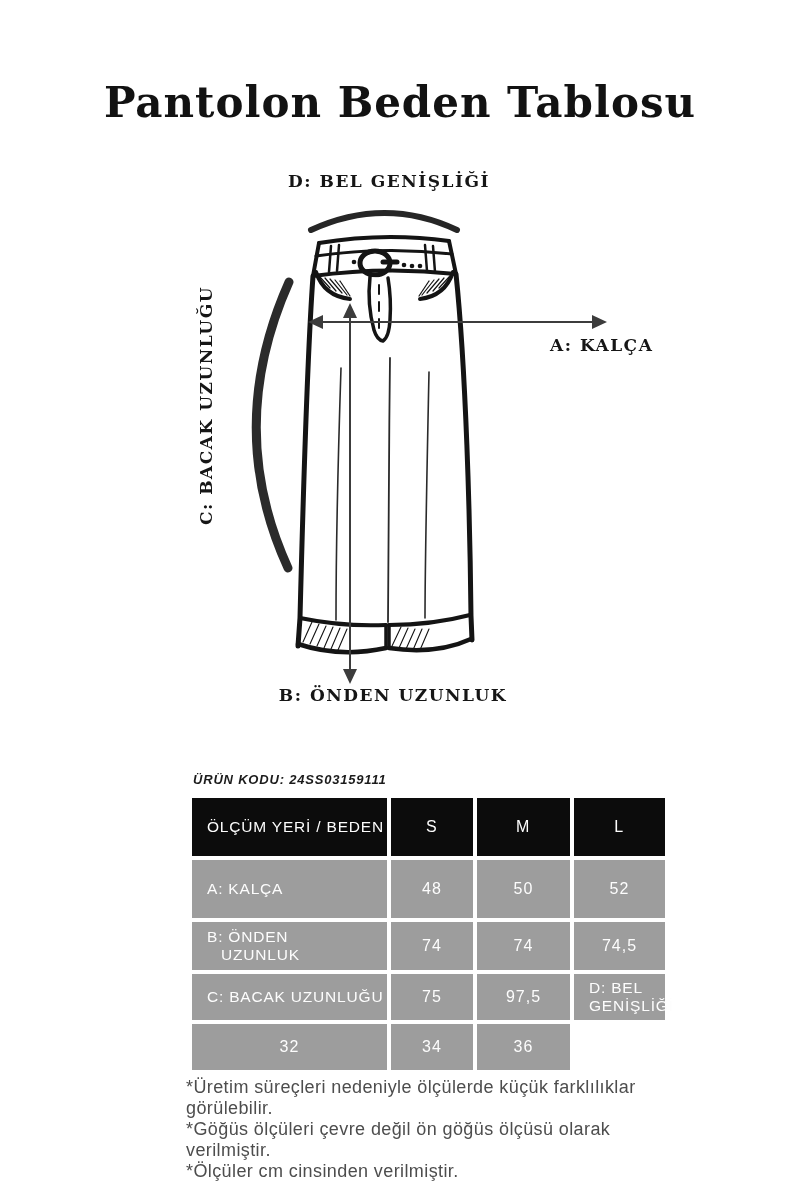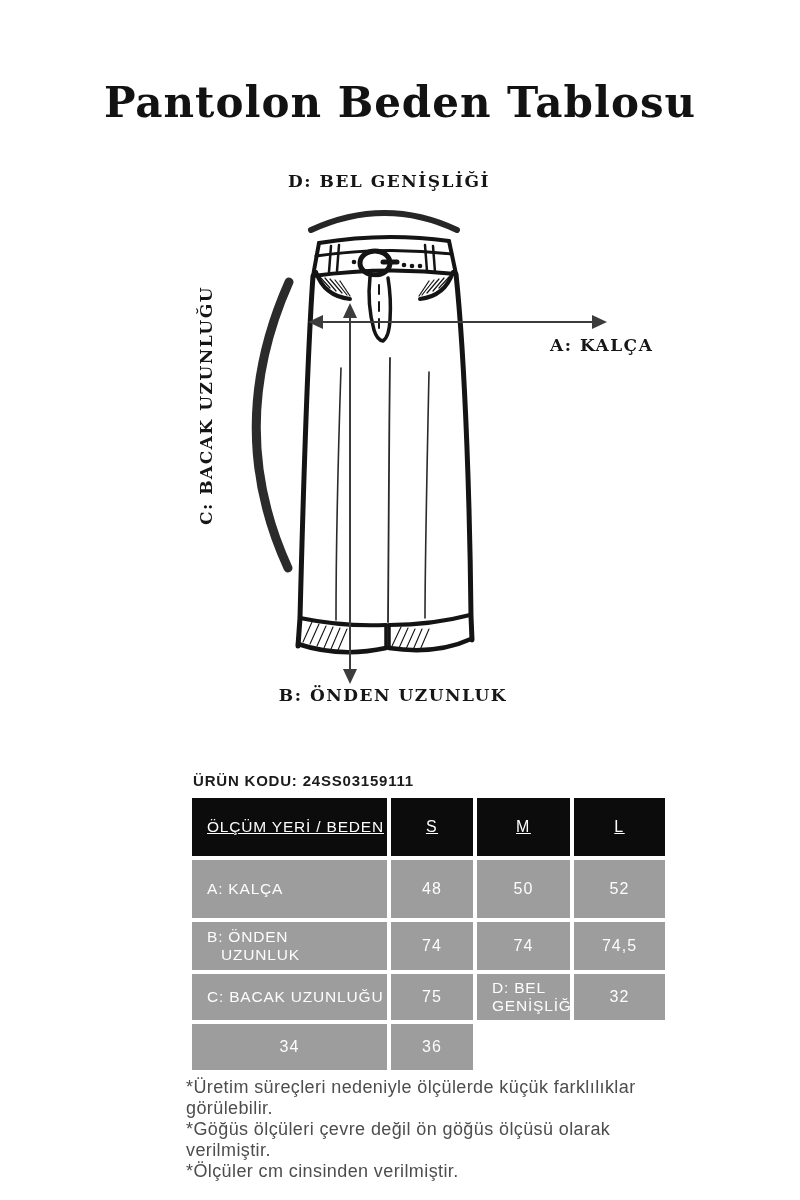--- a/index.html
+++ b/index.html
@@ -16,30 +16,30 @@
               font-weight:bold;font-size:17px;letter-spacing:1.5px;color:#161616;white-space:nowrap;}
   .label-d{top:171px;left:239px;width:300px;text-align:center;}
   .label-a{top:335px;left:550px;}
   .label-b{top:685px;left:268px;width:250px;text-align:center;}
   .label-c{top:399px;left:92px;width:230px;height:22px;text-align:center;
            transform:rotate(-90deg);transform-origin:50% 50%;}
 
   .diagram-svg{position:absolute;top:0;left:0;}
 
   
-  .product-code{position:absolute;top:772px;left:193px;font-size:15px;font-weight:bold;
-                letter-spacing:0.8px;color:#1b1b1b;}
+  .product-code{position:absolute;top:772px;left:193px;font-size:13px;font-weight:bold;
+                letter-spacing:0.8px;color:#1b1b1b;font-style:italic;}
 
   
   .size-table{position:absolute;top:798px;left:192px;width:473px;
               display:grid;grid-template-columns:195px 82px 93px 91px;
               grid-template-rows:58px 58px 48px 46px 46px;gap:4px;}
   .cell{display:flex;align-items:center;justify-content:center;
         font-size:16px;letter-spacing:1px;color:#fdfdfd;background:#9d9d9d;}
-  .cell.head{background:#0c0c0c;letter-spacing:1.5px;text-decoration:underline;}
+  .cell.head{background:#0c0c0c;letter-spacing:1.5px;}
   .cell.lab{justify-content:flex-start;padding-left:15px;letter-spacing:0.8px;font-size:15.5px;
             flex-direction:column;align-items:flex-start;justify-content:center;}
   .cell.lab .line2{padding-left:14px;display:block;}
 
   
   .footnotes{position:absolute;top:1077px;left:186px;width:460px;
              font-size:18px;line-height:21px;letter-spacing:0.4px;color:#4d4d4d;}
 </style>
 </head>
 <body>
@@ -158,20 +158,21 @@
     <div class="cell lab">
       <span>B: ÖNDEN</span>
       <span class="line2">UZUNLUK</span>
     </div>
     <div class="cell">74</div>
     <div class="cell">74</div>
     <div class="cell">74,5</div>
 
     <div class="cell lab">C: BACAK UZUNLUĞU</div>
     <div class="cell">75</div>
+    <div class="cell">97,5</div>
 
     <div class="cell lab">D: BEL GENİŞLİĞİ</div>
     <div class="cell">32</div>
     <div class="cell">34</div>
     <div class="cell">36</div>
   </div>
 
   <div class="footnotes">
     <div>*Üretim süreçleri nedeniyle ölçülerde küçük farklılıklar görülebilir.</div>
     <div>*Göğüs ölçüleri çevre değil ön göğüs ölçüsü olarak verilmiştir.</div>

